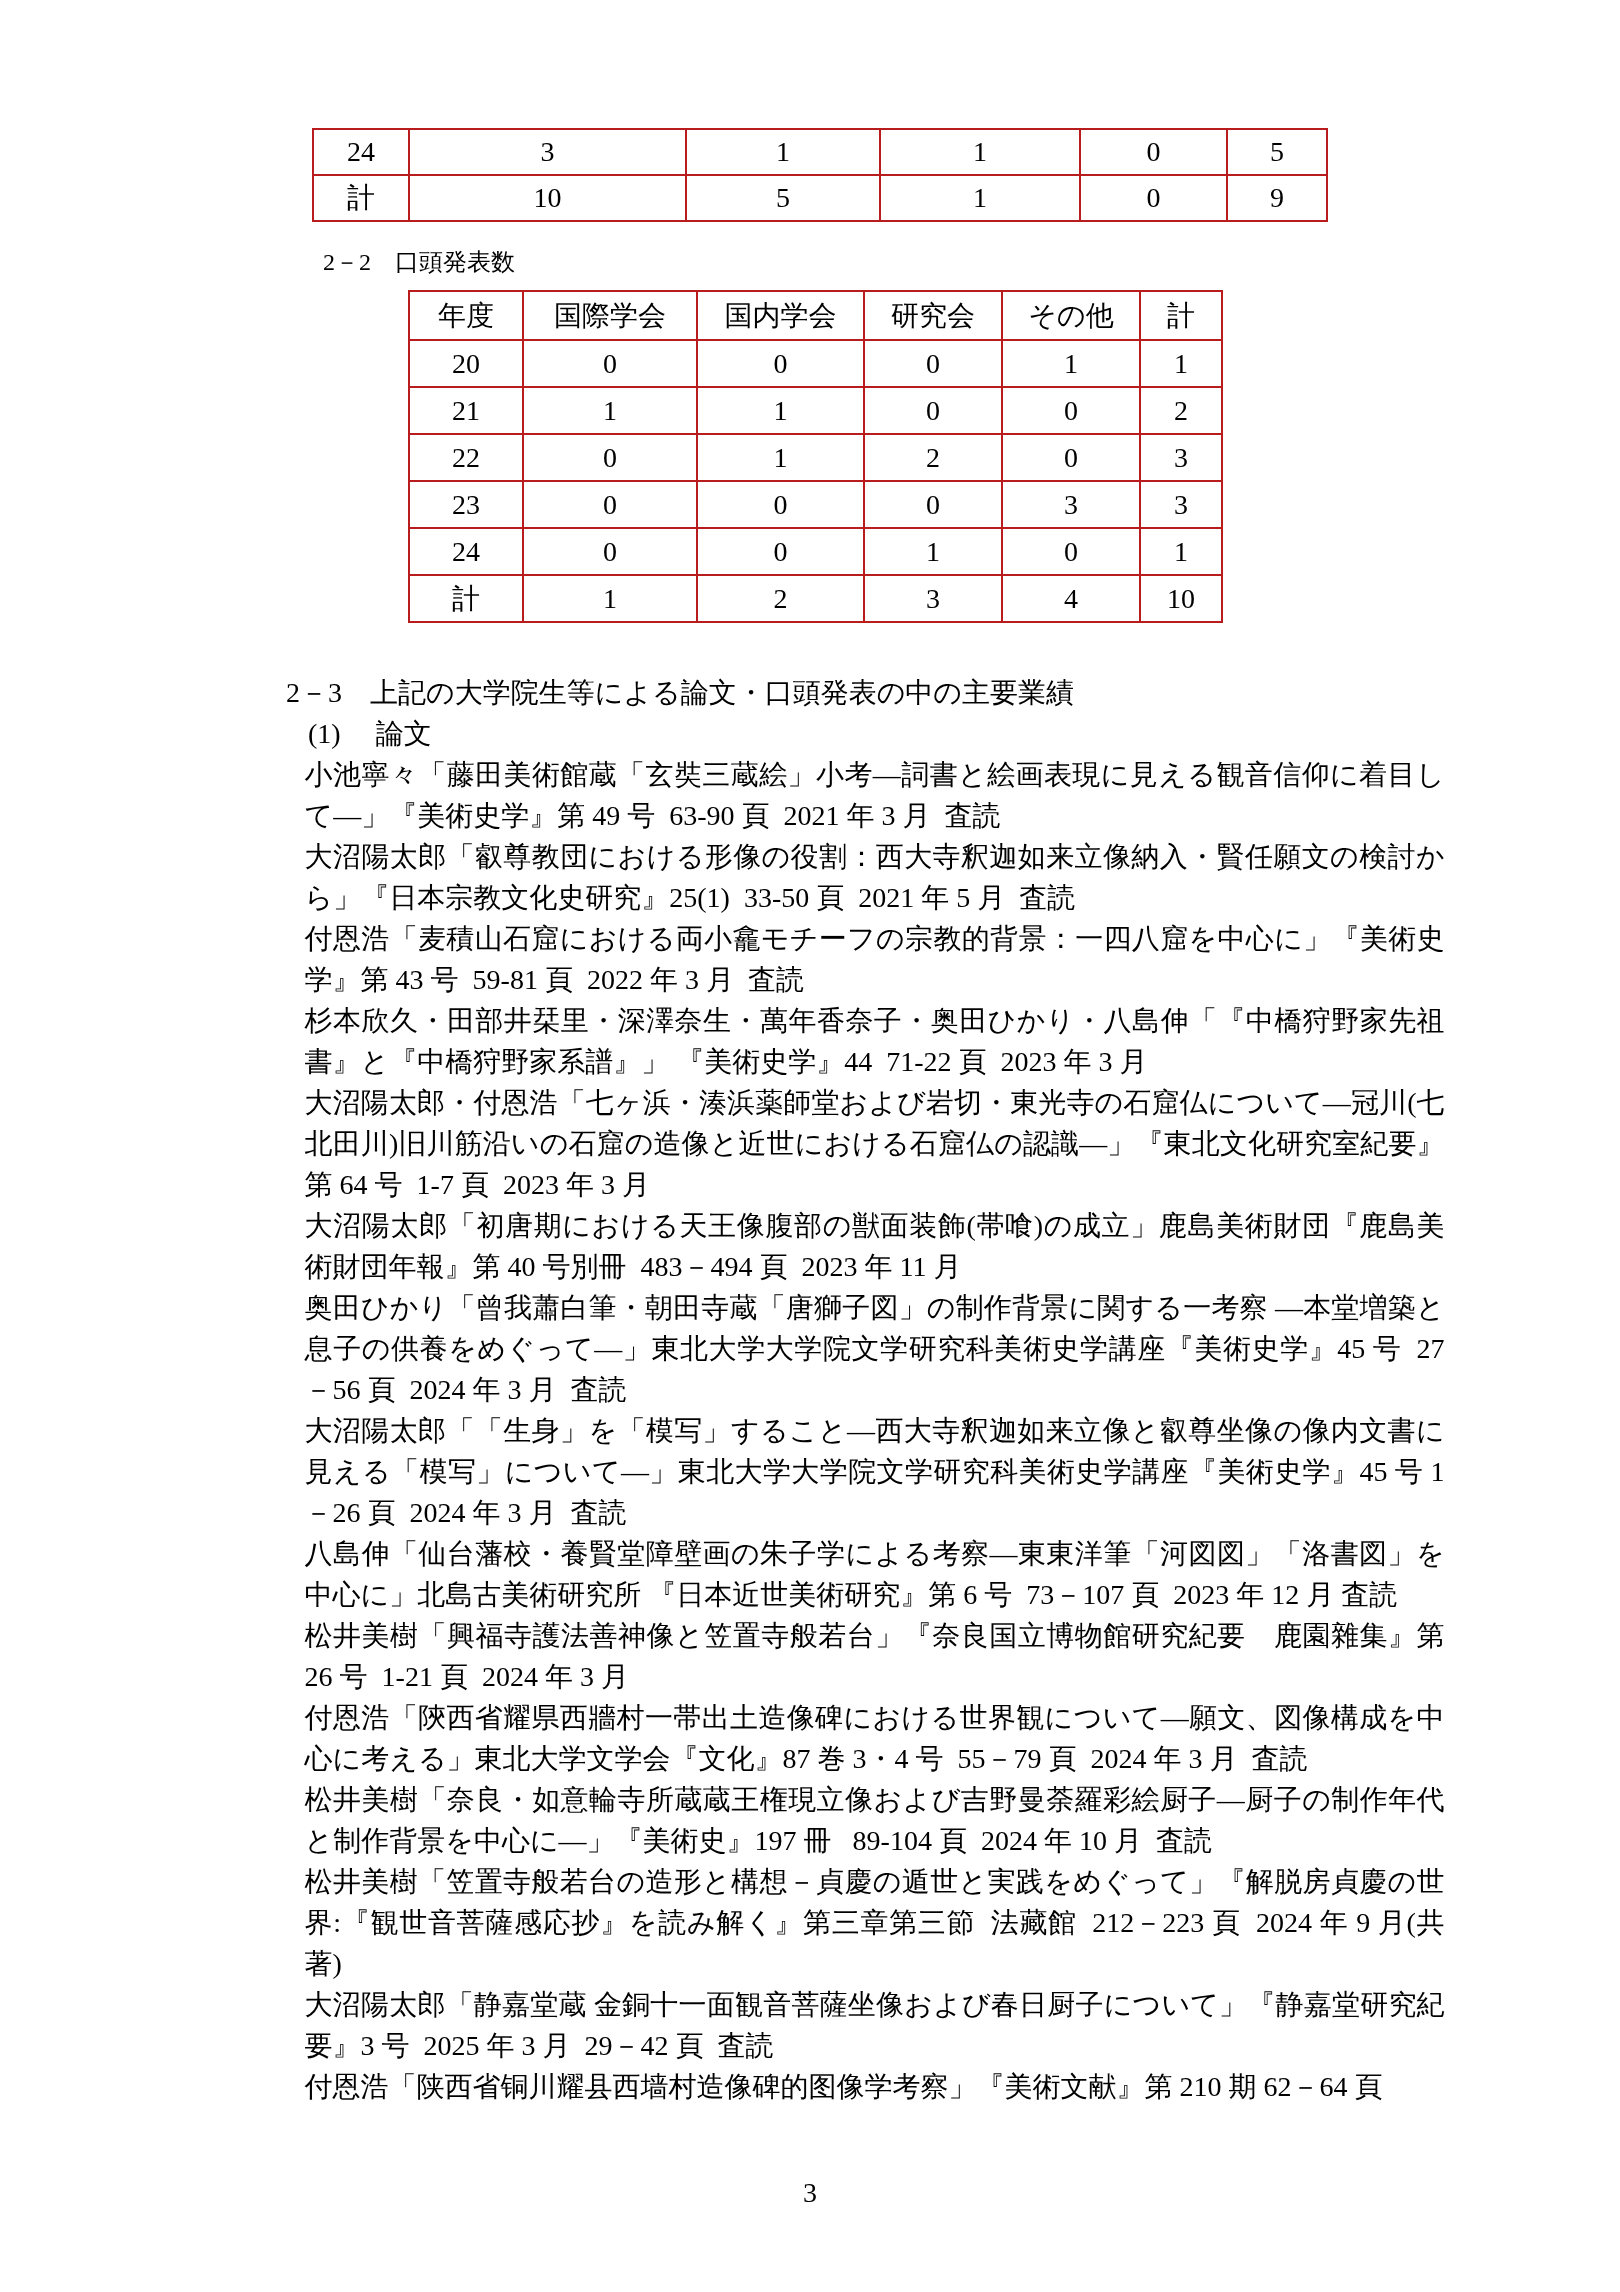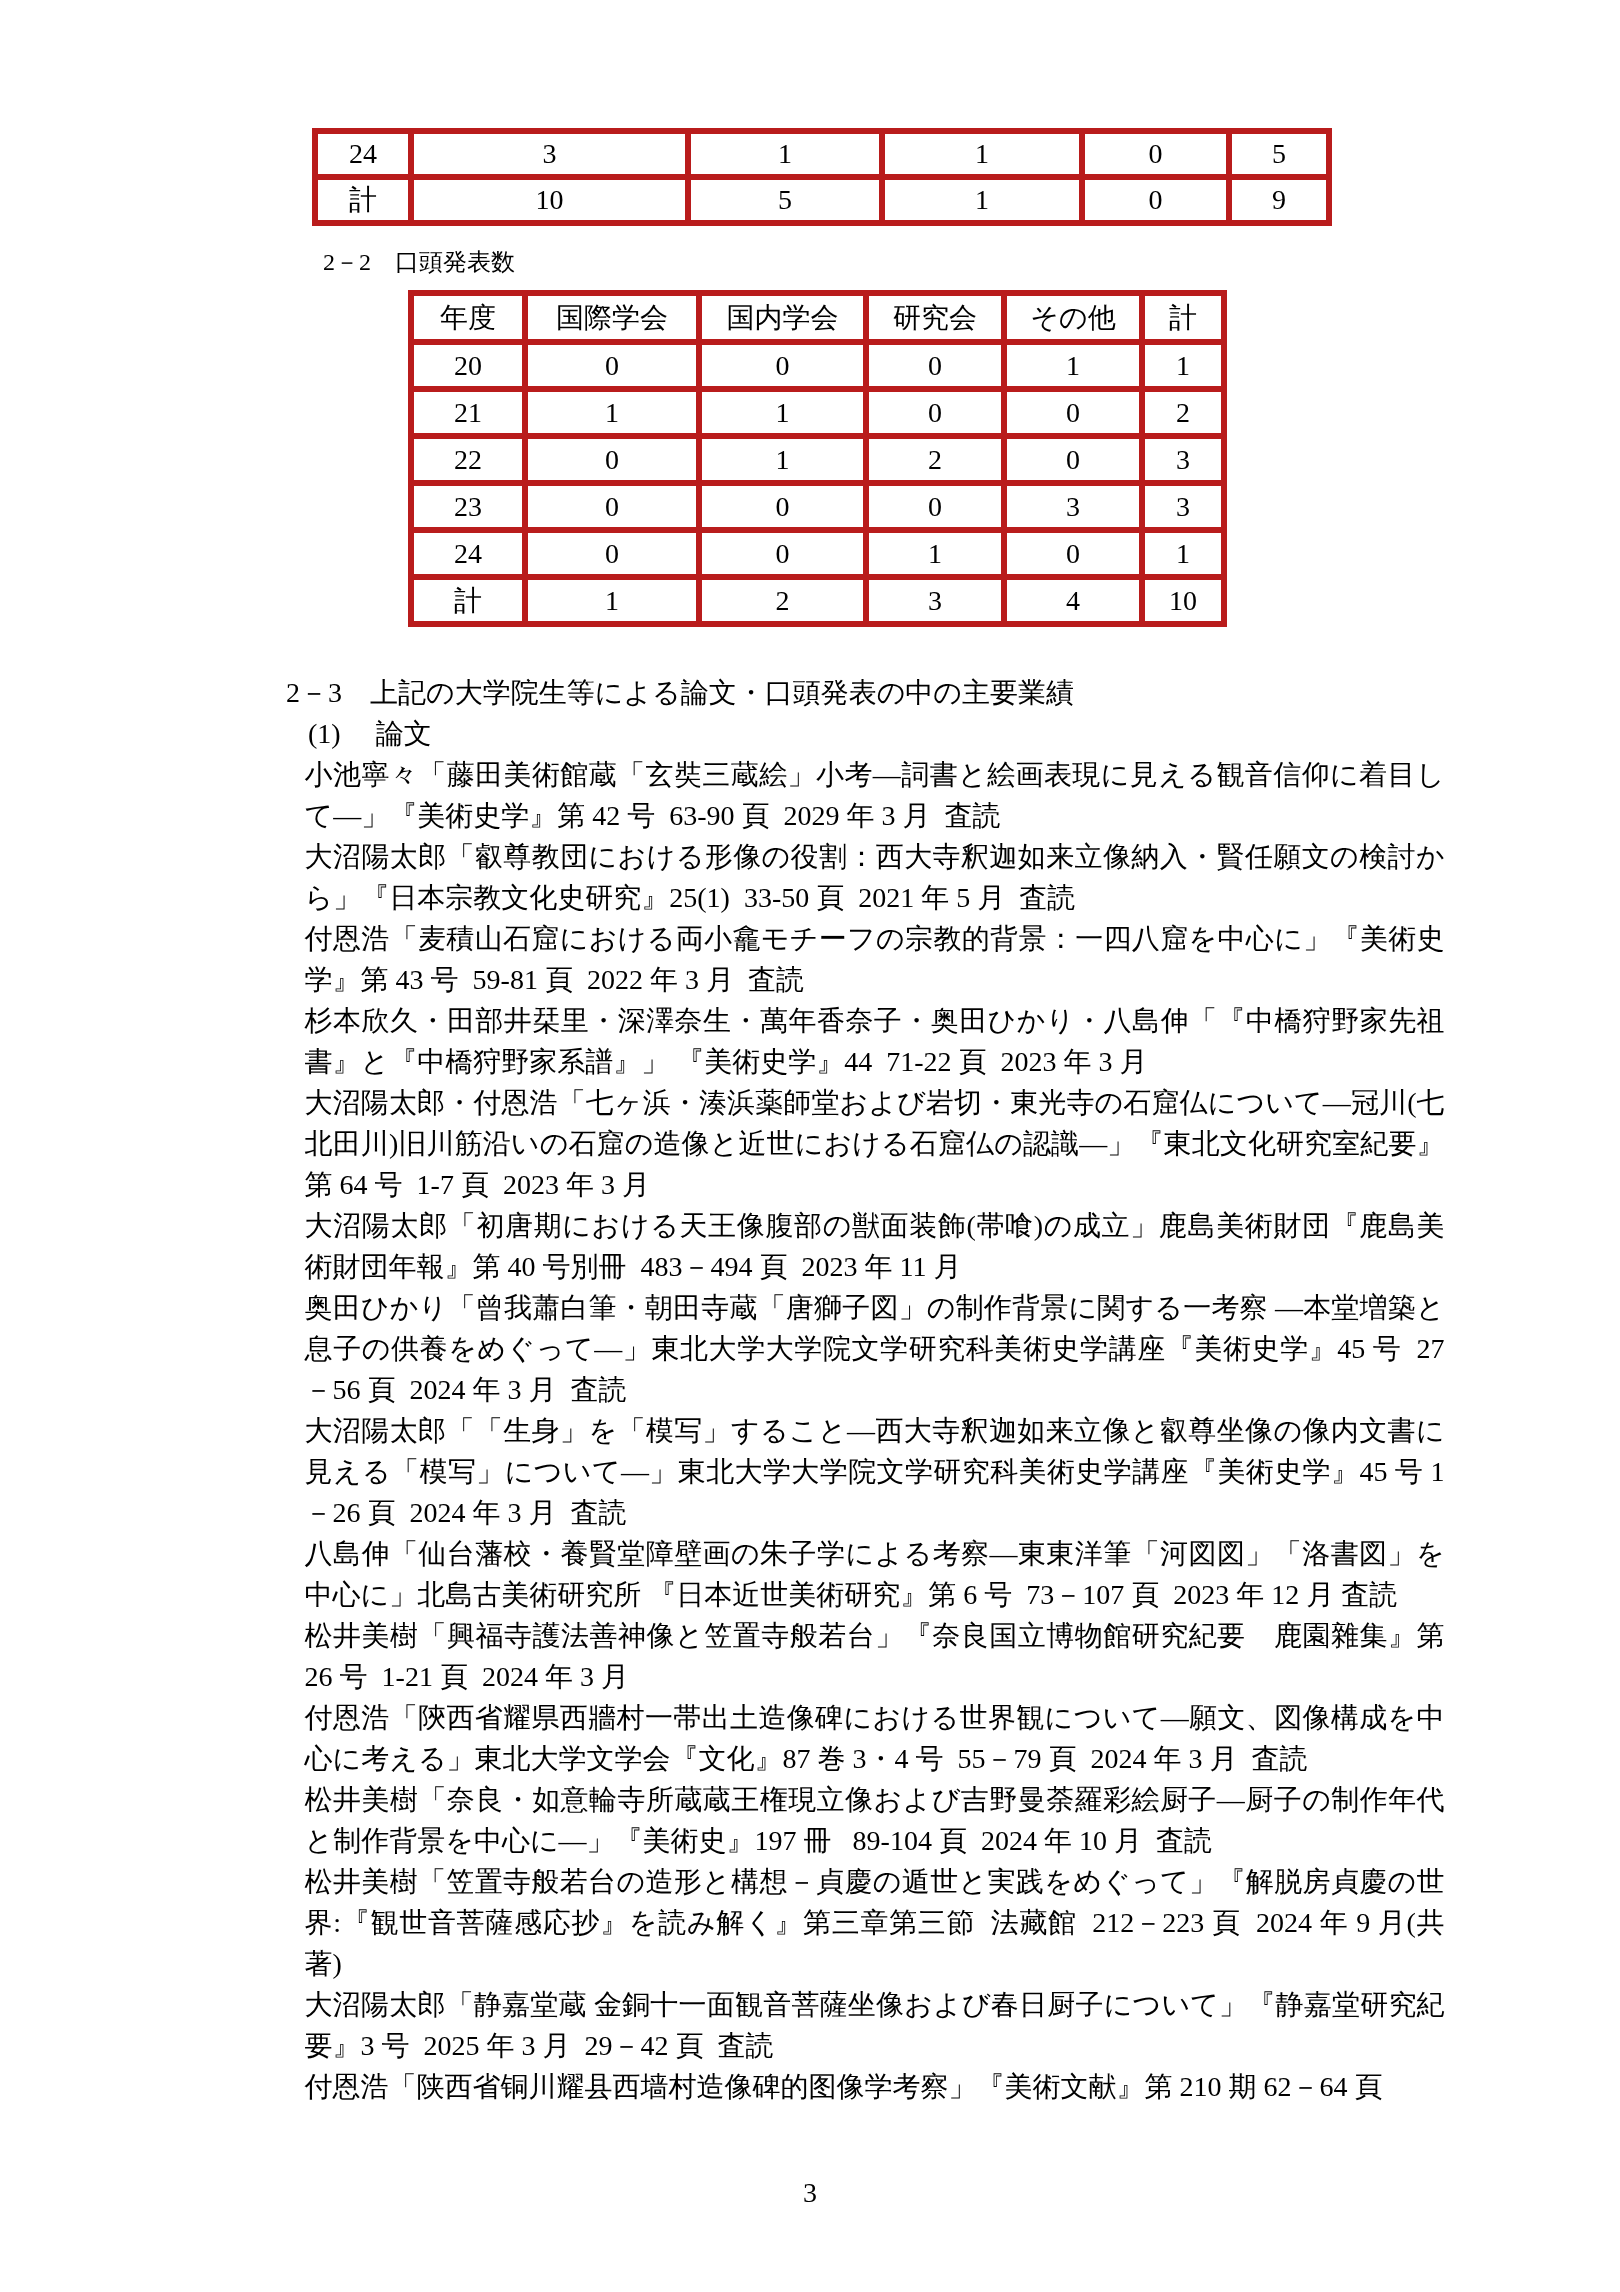--- a/index.html
+++ b/index.html
@@ -7,21 +7,21 @@
   body {
     width:1620px; height:2293px; position:relative;
     font-family:"Liberation Serif","DejaVu Serif",serif;
     color:#000;
   }
   .tbl {
     position:absolute; border-collapse:collapse; table-layout:fixed;
     border:2px solid #000;
   }
   .tbl td, .tbl th {
-    border:6px solid #b91c1c;
+    border:2px solid #b91c1c;
     font-size:28px; font-weight:normal;
     text-align:center; vertical-align:middle;
     padding:0; overflow:hidden;
   }
   .tbl-top { left:312px; top:128px; width:1014px; }
   .tbl-top tr { height:46px; }
   .tbl-pres { left:408px; top:290px; width:814px;font-family:Liberation Serif, serif; }
   .tbl-pres tr.hdr { height:49px; }
   .tbl-pres tr { height:47px; }
   .sec22-title {
@@ -143,21 +143,21 @@
       <td>3</td>
       <td>4</td>
       <td>10</td>
     </tr>
   </tbody>
 </table>
 
 <div class="content">
   <div class="sec23-title">2－3　上記の大学院生等による論文・口頭発表の中の主要業績</div>
   <div class="sec23-sub">(1)　 論文</div>
-  <p class="paper">小池寧々「藤田美術館蔵「玄奘三蔵絵」小考―詞書と絵画表現に見える観音信仰に着目して―」『美術史学』第 42 号  63-90 頁  2029 年 3 月  査読</p>
+  <p class="paper">小池寧々「藤田美術館蔵「玄奘三蔵絵」小考―詞書と絵画表現に見える観音信仰に着目して―」『美術史学』第 49 号  63-90 頁  2021 年 3 月  査読</p>
   <p class="paper">大沼陽太郎「叡尊教団における形像の役割：西大寺釈迦如来立像納入・賢任願文の検討から」『日本宗教文化史研究』25(1)  33-50 頁  2021 年 5 月  査読</p>
   <p class="paper">付恩浩「麦積山石窟における両小龕モチーフの宗教的背景：一四八窟を中心に」『美術史学』第 43 号  59-81 頁  2022 年 3 月  査読</p>
   <p class="paper">杉本欣久・田部井栞里・深澤奈生・萬年香奈子・奥田ひかり・八島伸「『中橋狩野家先祖書』と『中橋狩野家系譜』」 『美術史学』44  71-22 頁  2023 年 3 月</p>
   <p class="paper">大沼陽太郎・付恩浩「七ヶ浜・湊浜薬師堂および岩切・東光寺の石窟仏について―冠川(七北田川)旧川筋沿いの石窟の造像と近世における石窟仏の認識―」『東北文化研究室紀要』第 64 号  1-7 頁  2023 年 3 月</p>
   <p class="paper">大沼陽太郎「初唐期における天王像腹部の獣面装飾(帯喰)の成立」鹿島美術財団『鹿島美術財団年報』第 40 号別冊  483－494 頁  2023 年 11 月</p>
   <p class="paper">奥田ひかり「曾我蕭白筆・朝田寺蔵「唐獅子図」の制作背景に関する一考察 ―本堂増築と息子の供養をめぐって―」東北大学大学院文学研究科美術史学講座『美術史学』45 号  27－56 頁  2024 年 3 月  査読</p>
   <p class="paper">大沼陽太郎「「生身」を「模写」すること―西大寺釈迦如来立像と叡尊坐像の像内文書に見える「模写」について―」東北大学大学院文学研究科美術史学講座『美術史学』45 号 1－26 頁  2024 年 3 月  査読</p>
   <p class="paper">八島伸「仙台藩校・養賢堂障壁画の朱子学による考察―東東洋筆「河図図」「洛書図」を中心に」北島古美術研究所 『日本近世美術研究』第 6 号  73－107 頁  2023 年 12 月 査読</p>
   <p class="paper">松井美樹「興福寺護法善神像と笠置寺般若台」『奈良国立博物館研究紀要　鹿園雜集』第 26 号  1-21 頁  2024 年 3 月</p>
   <p class="paper">付恩浩「陝西省耀県西牆村一帯出土造像碑における世界観について―願文、図像構成を中心に考える」東北大学文学会『文化』87 巻 3・4 号  55－79 頁  2024 年 3 月  査読</p>

